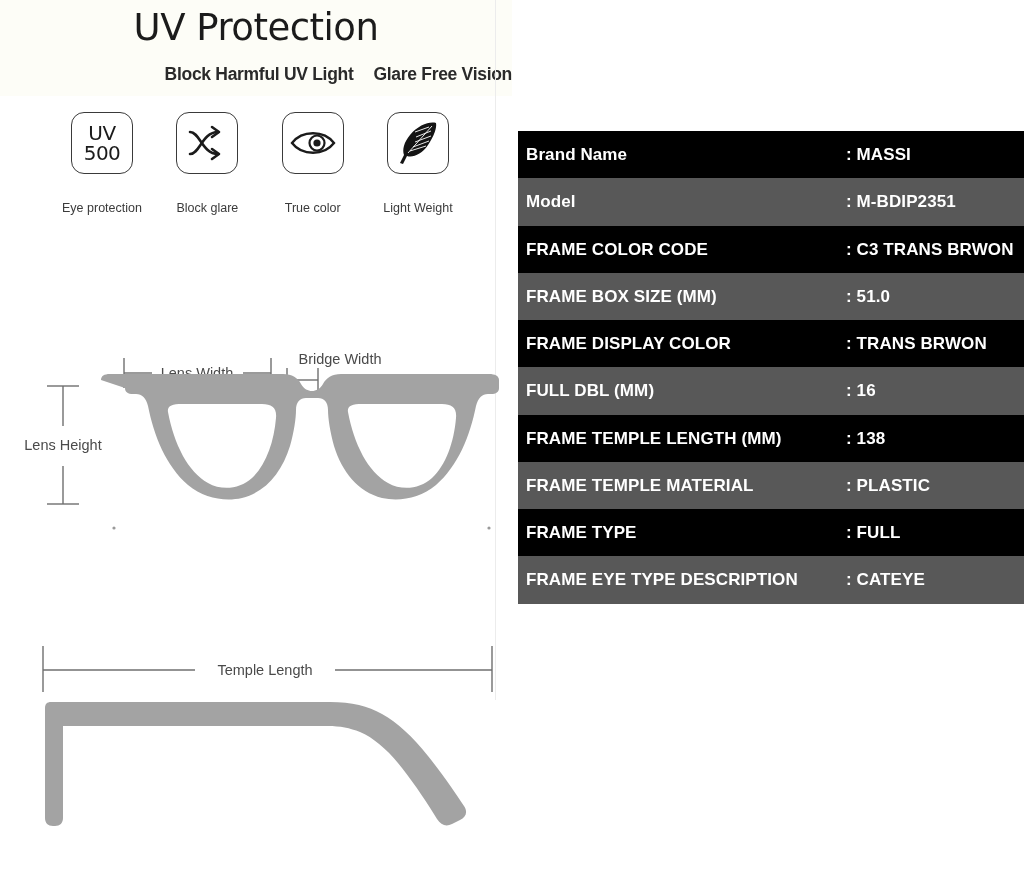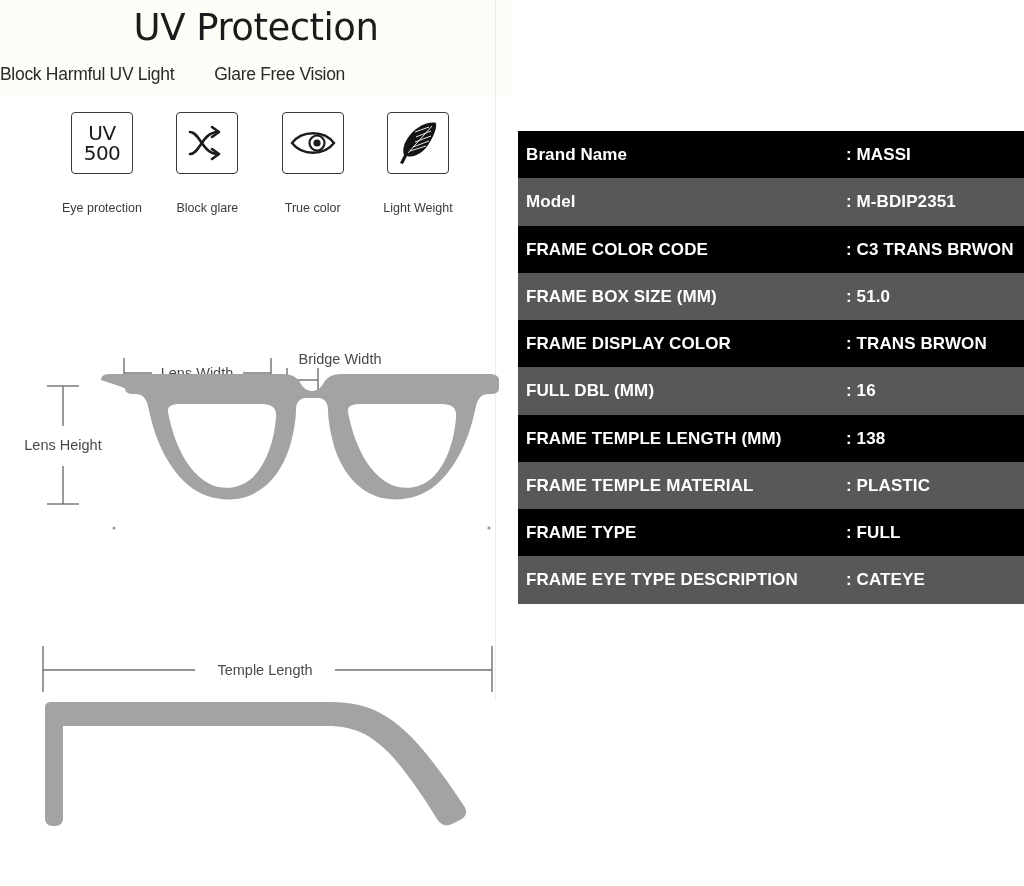--- a/index.html
+++ b/index.html
@@ -43,24 +43,24 @@
     letter-spacing: -0.5px;
     color: #1b1b1b;
     font-family: "DejaVu Sans", sans-serif;
   }
   #uv-subtitles {
     position: absolute;
     left: 0;
     top: 64px;
     width: 512px;
     display: flex;
-    justify-content: flex-start;
-    gap: 40px;
+    justify-content: flex-end;
+    gap: 20px;
     font-size: 17.5px;
-    font-weight: normal;
+    font-weight: bold;
     color: #2a2a2a;
     letter-spacing: -0.3px;
   }
 
   #feature-row {
     position: absolute;
     left: 54px;
     top: 112px;
     width: 412px;
     display: flex;
@@ -69,21 +69,21 @@
   .feature-item {
     width: 96px;
     display: flex;
     flex-direction: column;
     align-items: center;
   }
   .feature-box {
     width: 62px;
     height: 62px;
     border: 1.6px solid #3a3a3a;
-    border-radius: 4px;
+    border-radius: 13px;
     display: flex;
     align-items: center;
     justify-content: center;
     box-sizing: border-box;
     background: #ffffff;
   }
   .uv400-text {
     font-size: 20px;
     line-height: 20px;
     text-align: center;

